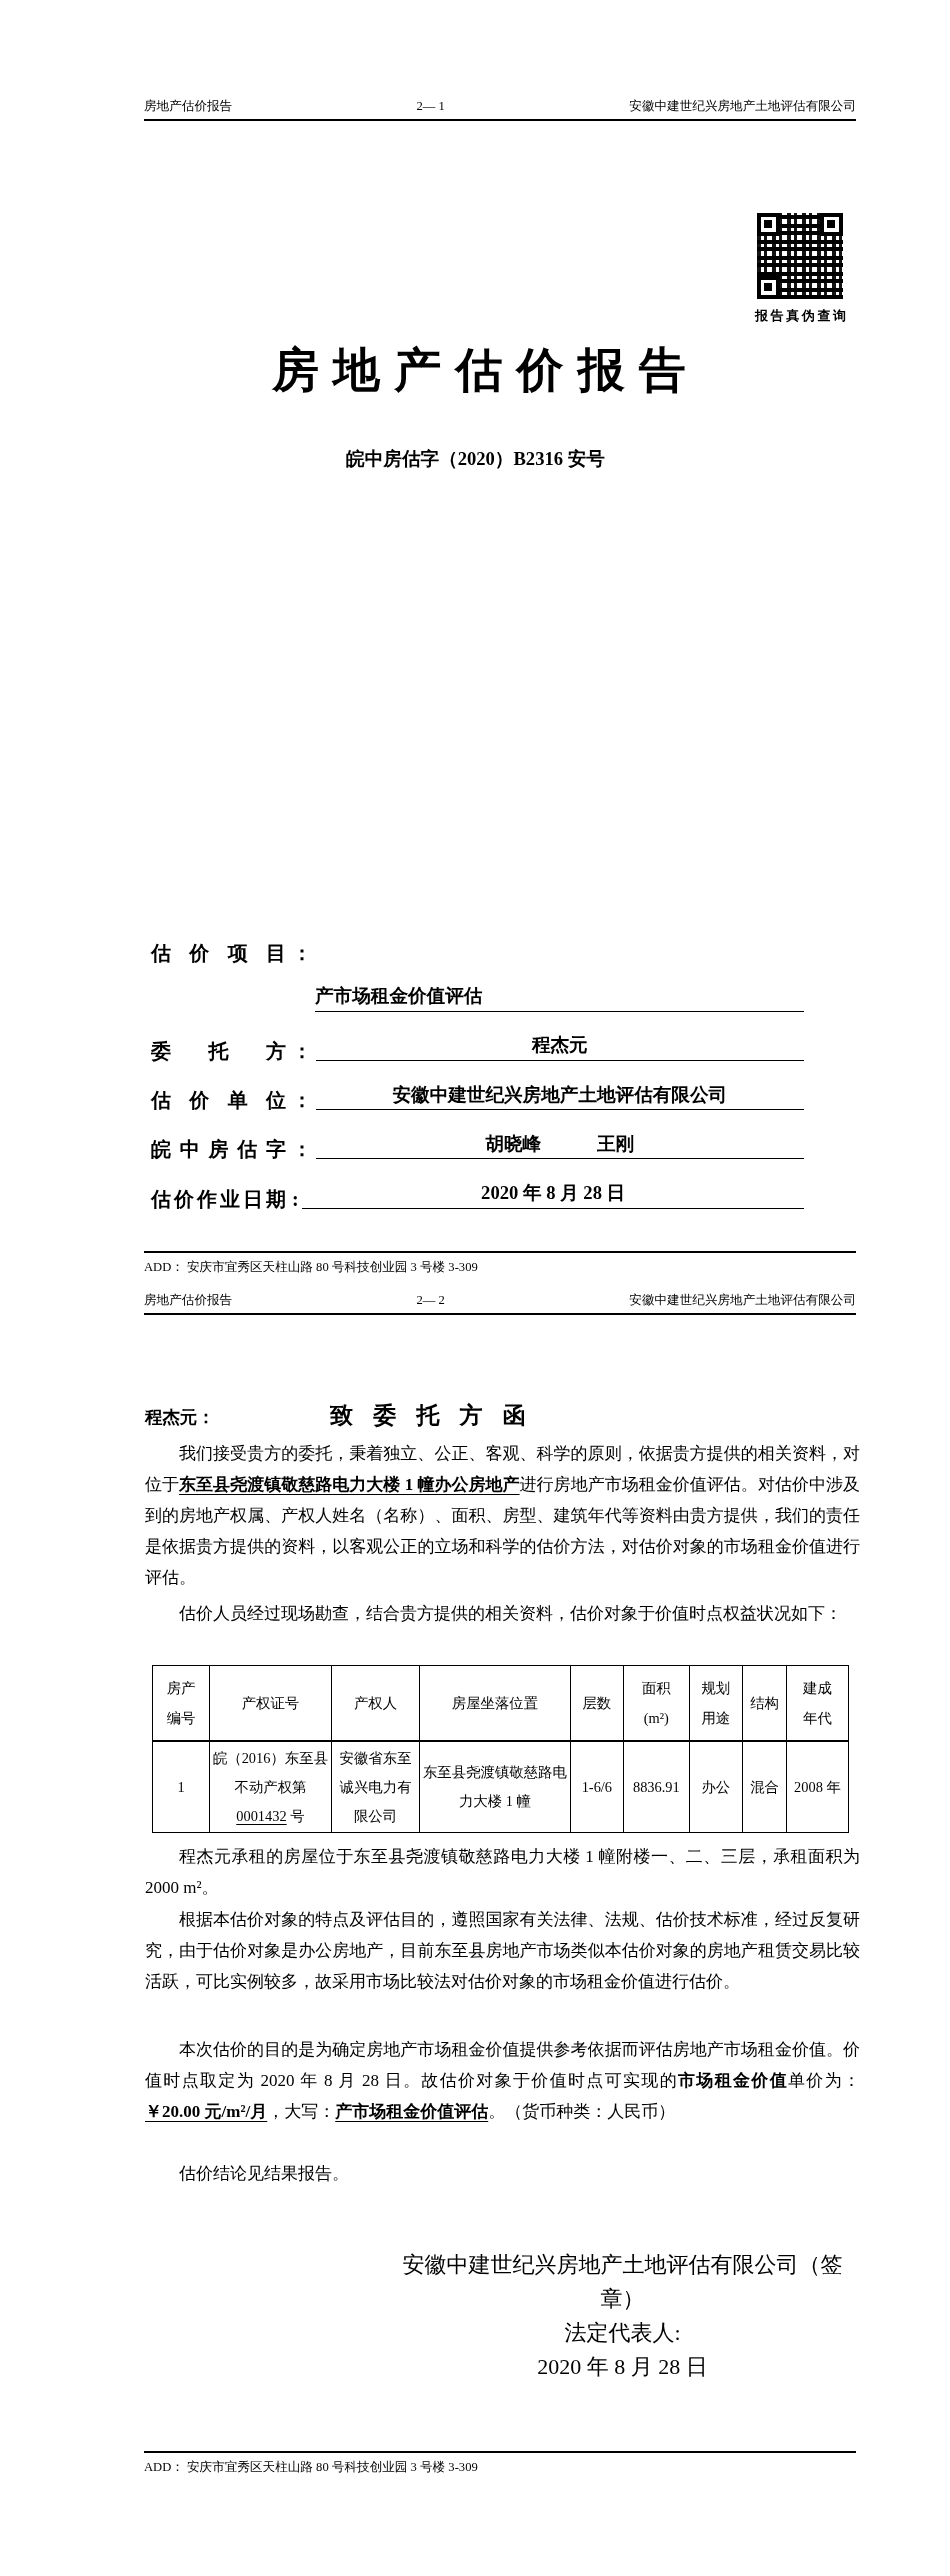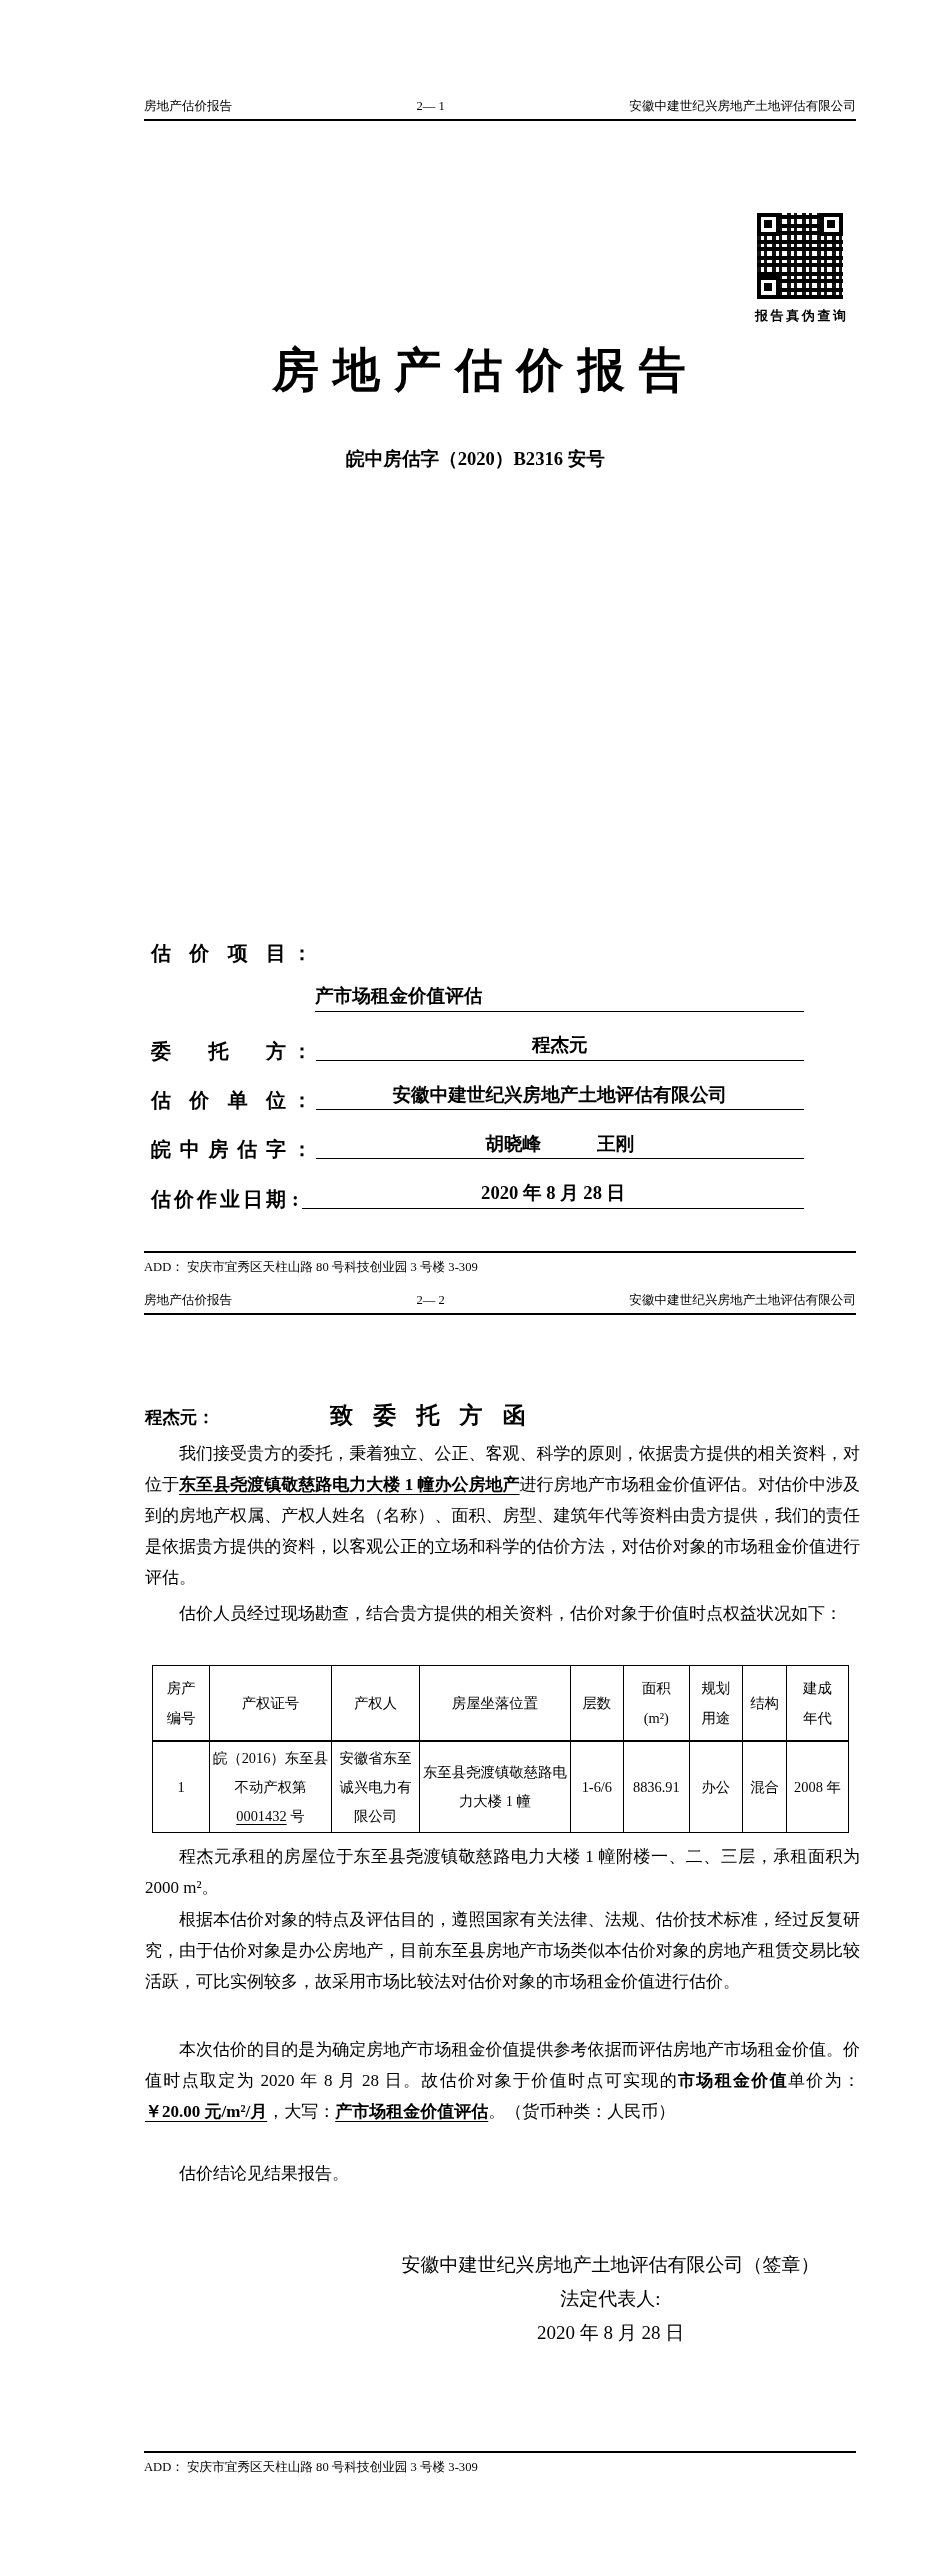--- a/index.html
+++ b/index.html
@@ -45,21 +45,21 @@
   
   table.apt{left:152px;top:1665px;width:697px;position:absolute;border-collapse:collapse;table-layout:fixed;}
   table.apt th,table.apt td{border:1.2px solid #000;text-align:center;vertical-align:middle;
         font-size:14.4px;font-weight:normal;padding:1.2px 1.8px;}
   table.apt th{height:72px;line-height:30px;white-space:pre-line;text-align:center;}
   table.apt td{height:86px;line-height:29px;}
   table.apt tr.hdr th{border-bottom:2.4px solid #000;}
   .cert-num{text-decoration:underline;text-underline-offset:3px;}
 
   
-  .signature{left:383px;top:2248px;width:455px;text-align:center;font-size:19px;line-height:34px;}
+  .signature{left:395px;top:2248px;width:455px;text-align:center;font-size:22px;line-height:34px;}
 
   .nowrap{white-space:nowrap;}
 </style>
 </head>
 <body>
 
 <div class="canvas">
 
   <div class="abs runhead" style="top:99px;">
     <span>房地产估价报告</span>

